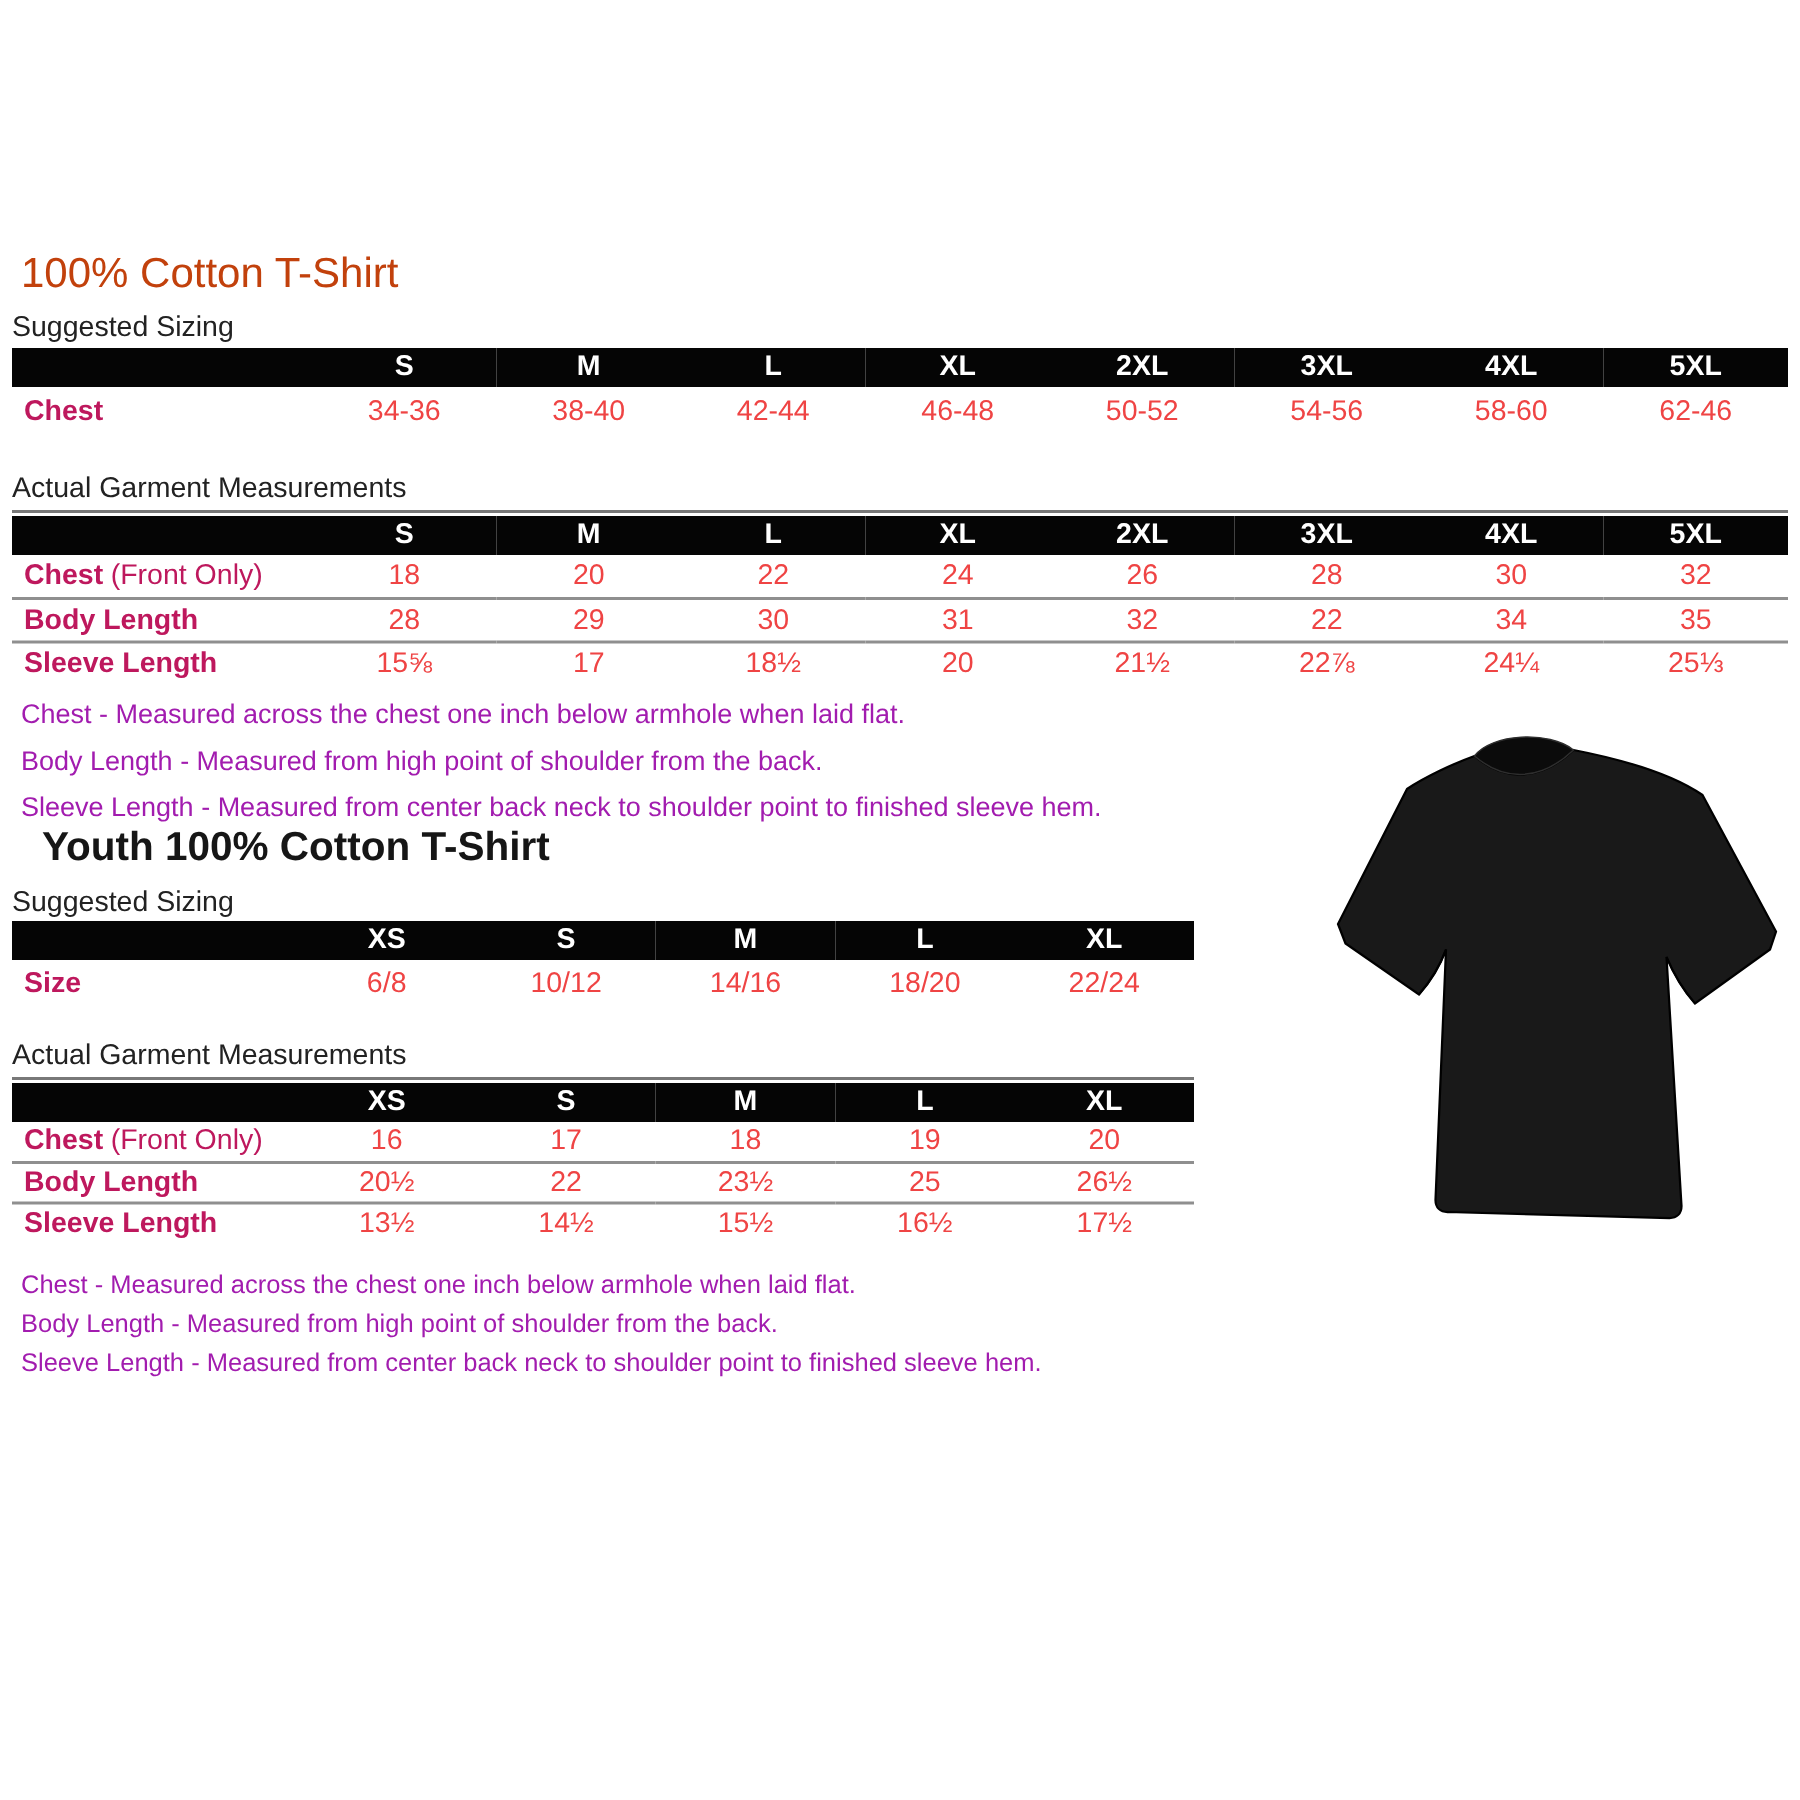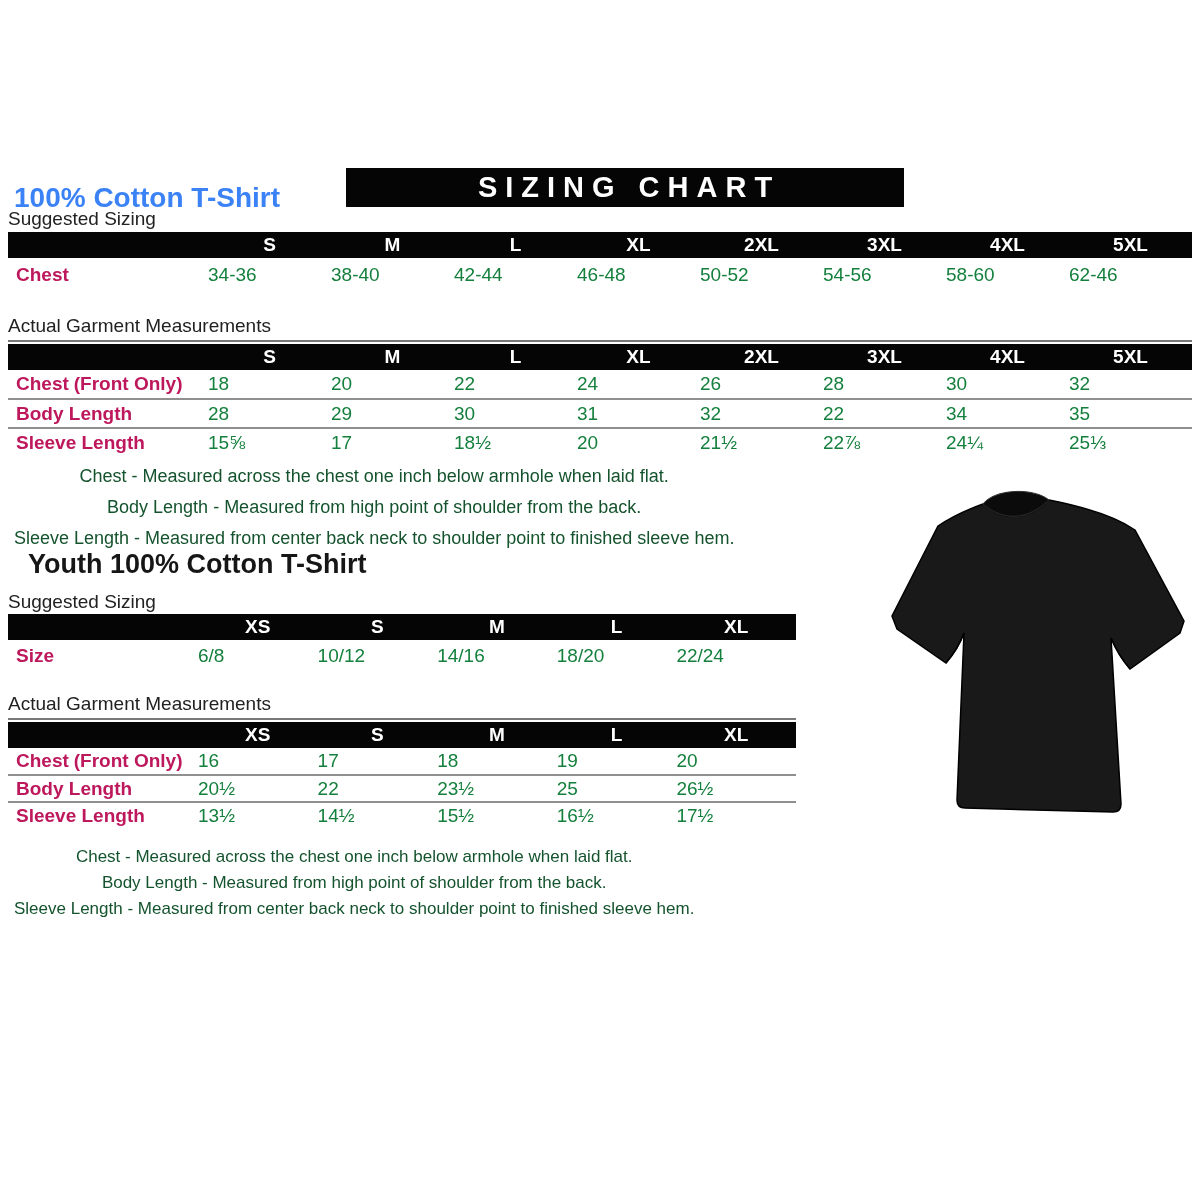--- a/index.html
+++ b/index.html
@@ -4,21 +4,21 @@
 <style>
   * { margin:0; padding:0; box-sizing:border-box; }
   html,body { background:#fff; }
   body {
     width:1200px; height:1200px;
     font-family:"Liberation Sans","DejaVu Sans",sans-serif;
     color:#1c1c1c;
   }
   .page { position:relative; width:1200px; height:1200px; background:#ffffff; overflow:hidden; }
 
-  .title { position:absolute; left:14px; top:182px; font-size:28px; font-weight:700; color:#3b82f6; }
+  .title { position:absolute; left:14px; top:166px; font-size:28px; font-weight:400; color:#c2410c; }
   .banner {
     position:absolute; left:346px; top:168px; width:558px; height:39px;
     background:#050505; color:#ffffff; font-size:29px; font-weight:700;
     letter-spacing:8px; text-align:center; line-height:39px; text-indent:8px;
   }
   .youth-title { position:absolute; left:4px; top:549px; font-size:27px; font-weight:700; color:#161616;margin-left:24px; }
 
   .section-label { position:absolute; font-size:19px; color:#222; }
   #lbl-adult-suggested { left:8px; top:208px; }
   #lbl-adult-actual   { left:8px; top:315px; width:1184px; border-bottom:2px solid #787878; padding-bottom:3px; }
@@ -30,43 +30,42 @@
   #t-adult-actual    { left:8px; top:344px; width:1184px; }
   #t-youth-suggested { left:8px; top:614px; width:788px; }
   #t-youth-actual    { left:8px; top:722px; width:788px; }
   .c-lbl-a { width:200px; }
   .c-lbl-y { width:190px; }
 
   th {
     background:#050505; color:#ffffff; font-size:19px; font-weight:700;
     height:26px; line-height:26px; text-align:center; padding:0;
   }
-  td { font-size:19px; vertical-align:middle; color:#15803d; }
+  td { font-size:19px; text-align:center; vertical-align:middle; color:#ef4444; }
   td.lbl { text-align:left; padding-left:8px; font-weight:700; color:#be185d; }
-  .suffix { font-weight:700; margin-left:5px; }
+  .suffix { font-weight:400; margin-left:5px; }
 
   #t-adult-suggested td { height:34px; }
   #t-adult-actual td    { height:29px; }
   #t-youth-suggested td { height:32px;margin-top:45px; }
   #t-youth-actual td    { height:27px; }
   .rowline tbody tr + tr td { border-top:2px solid #8f8f8f; }
 
-  .notes { position:absolute; font-size:18px; color:#14532d;text-align:center; }
+  .notes { position:absolute; font-size:18px; color:#a21caf; }
   #notes-adult { left:14px; top:461px; line-height:31px; }
   #notes-youth { left:14px; top:844px; font-size:17px; line-height:26px; }
 
   .tshirt { position:absolute; left:882px; top:478px; width:308px; height:336px; }
 </style>
 </head>
 <body>
 
 <div class="page">
 
   <div class="title">100% Cotton T-Shirt</div>
-  <div class="banner">SIZING CHART</div>
 
   <div class="section-label" id="lbl-adult-suggested">Suggested Sizing</div>
 
   <table id="t-adult-suggested">
     <colgroup>
         <col class="c-lbl-a">
         <col span="8">
       </colgroup>
     <thead>
       <tr>

